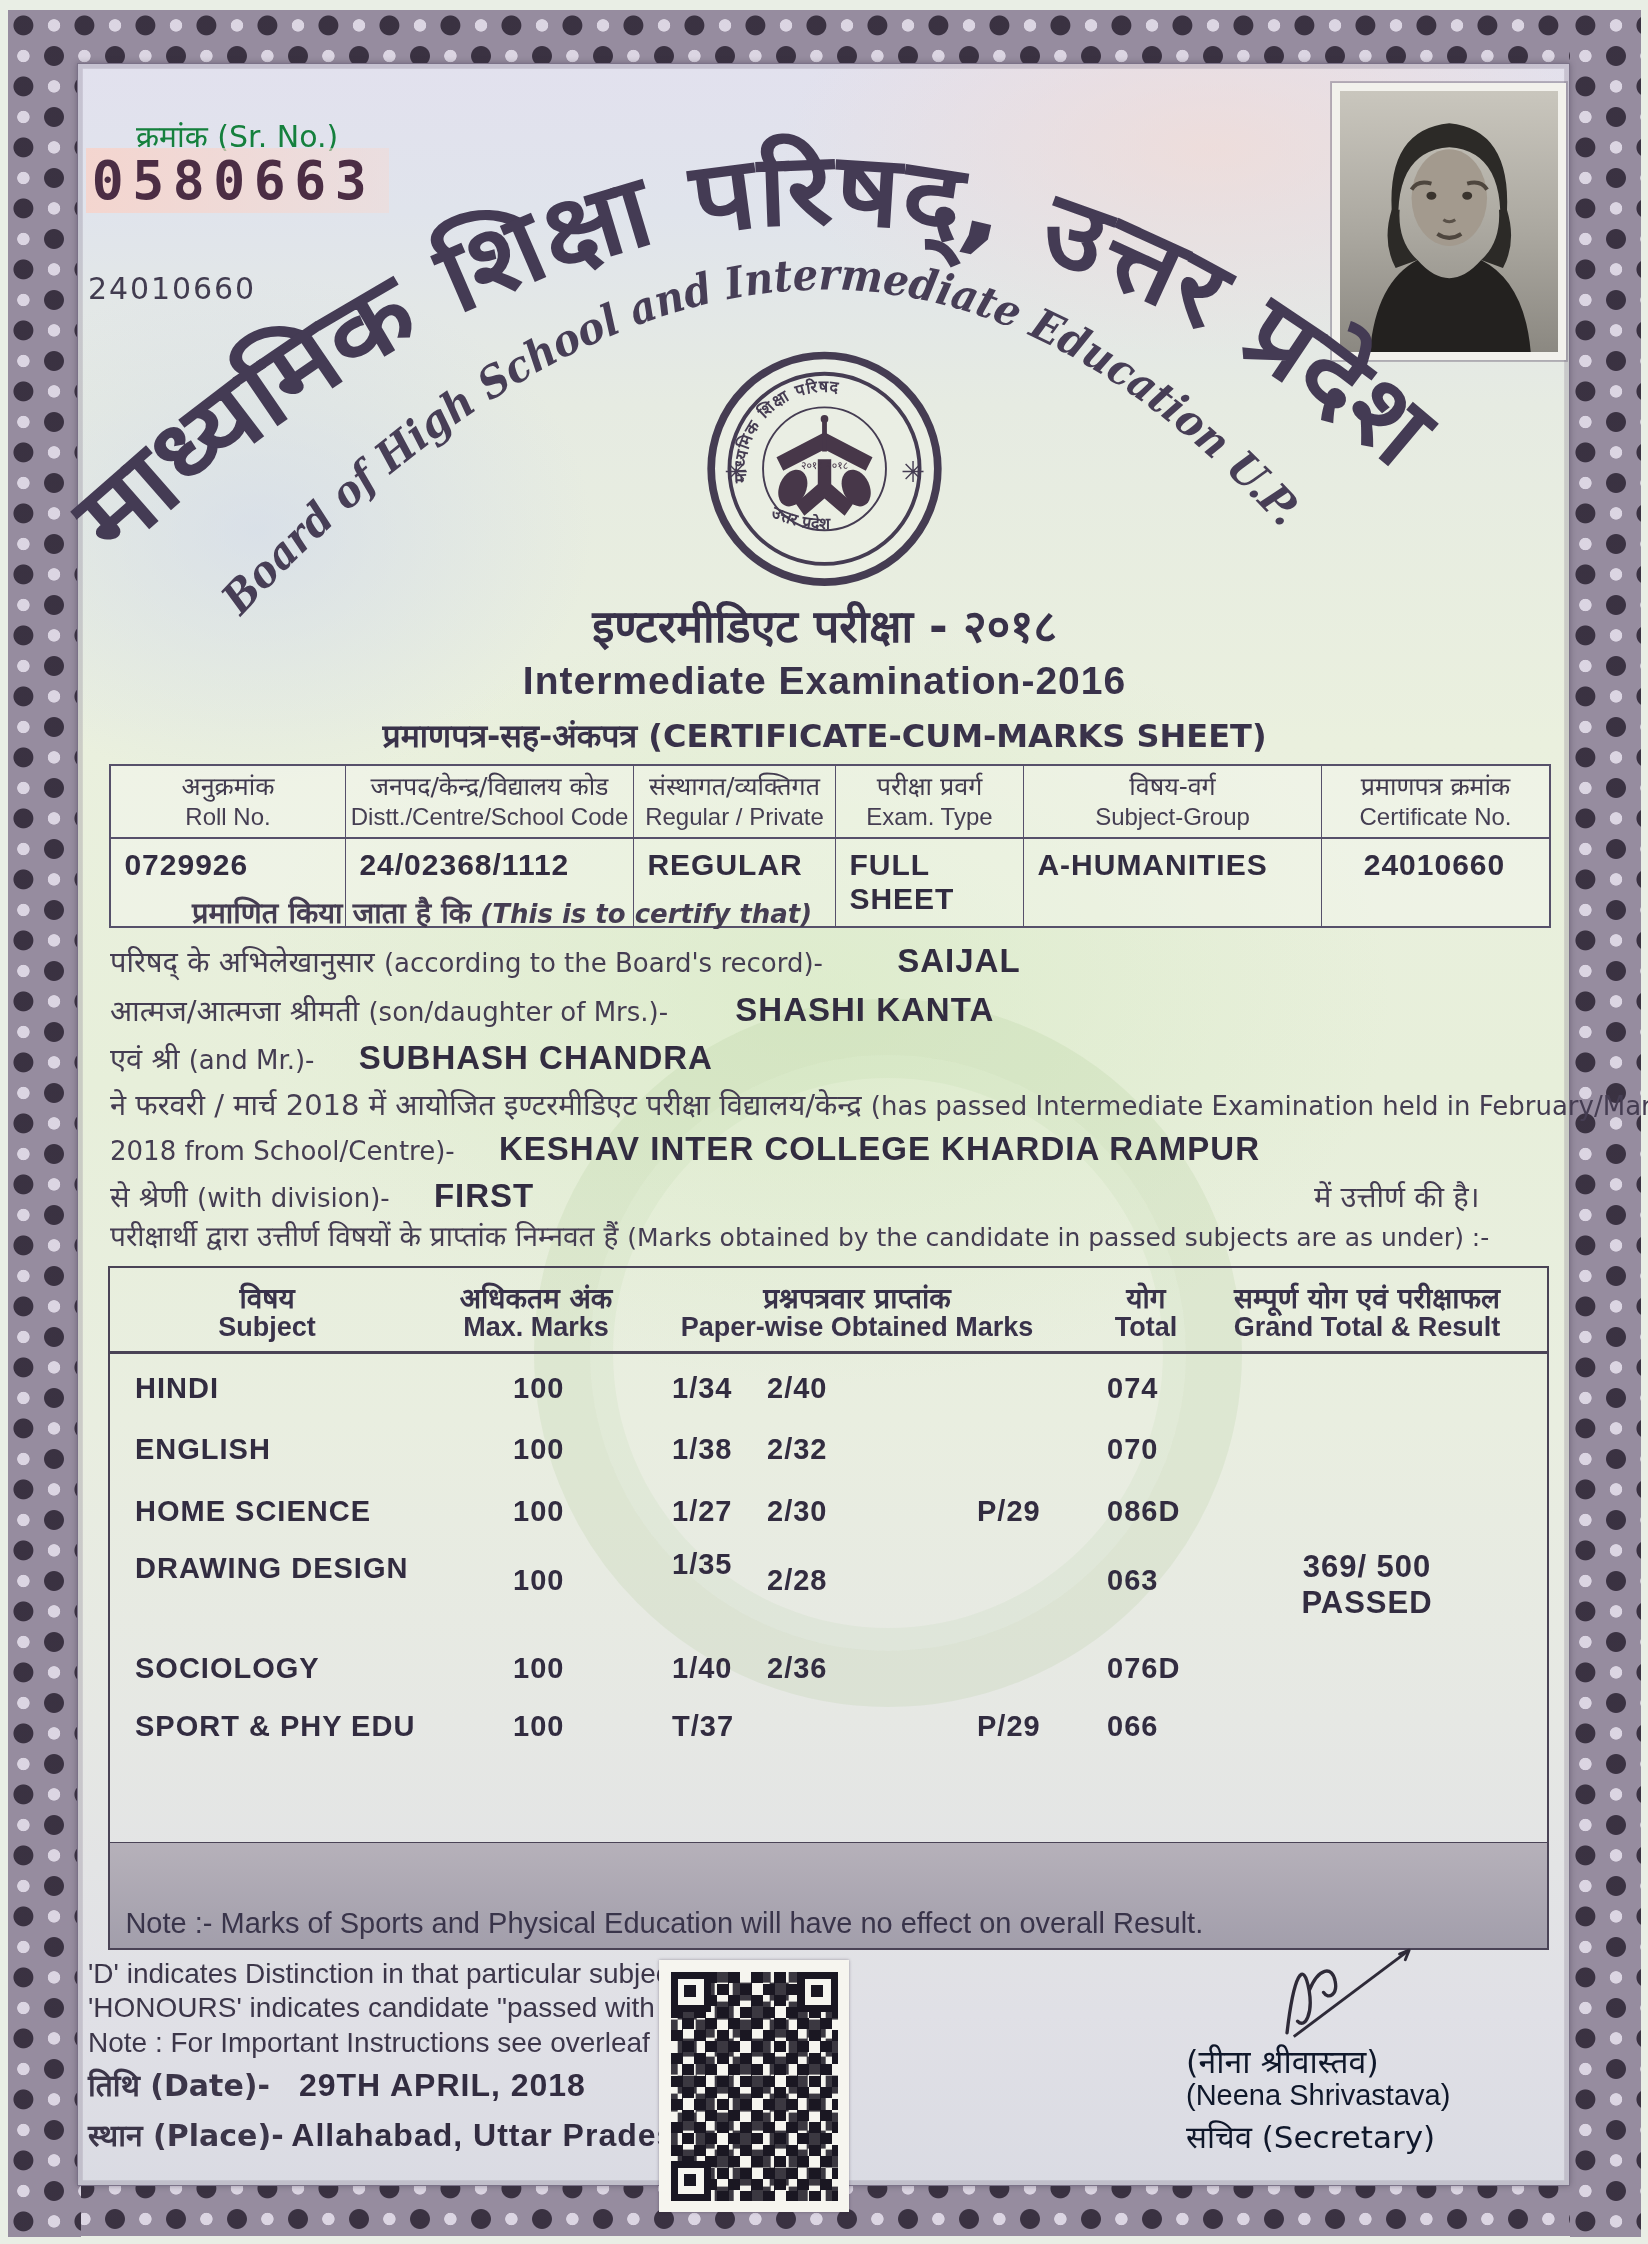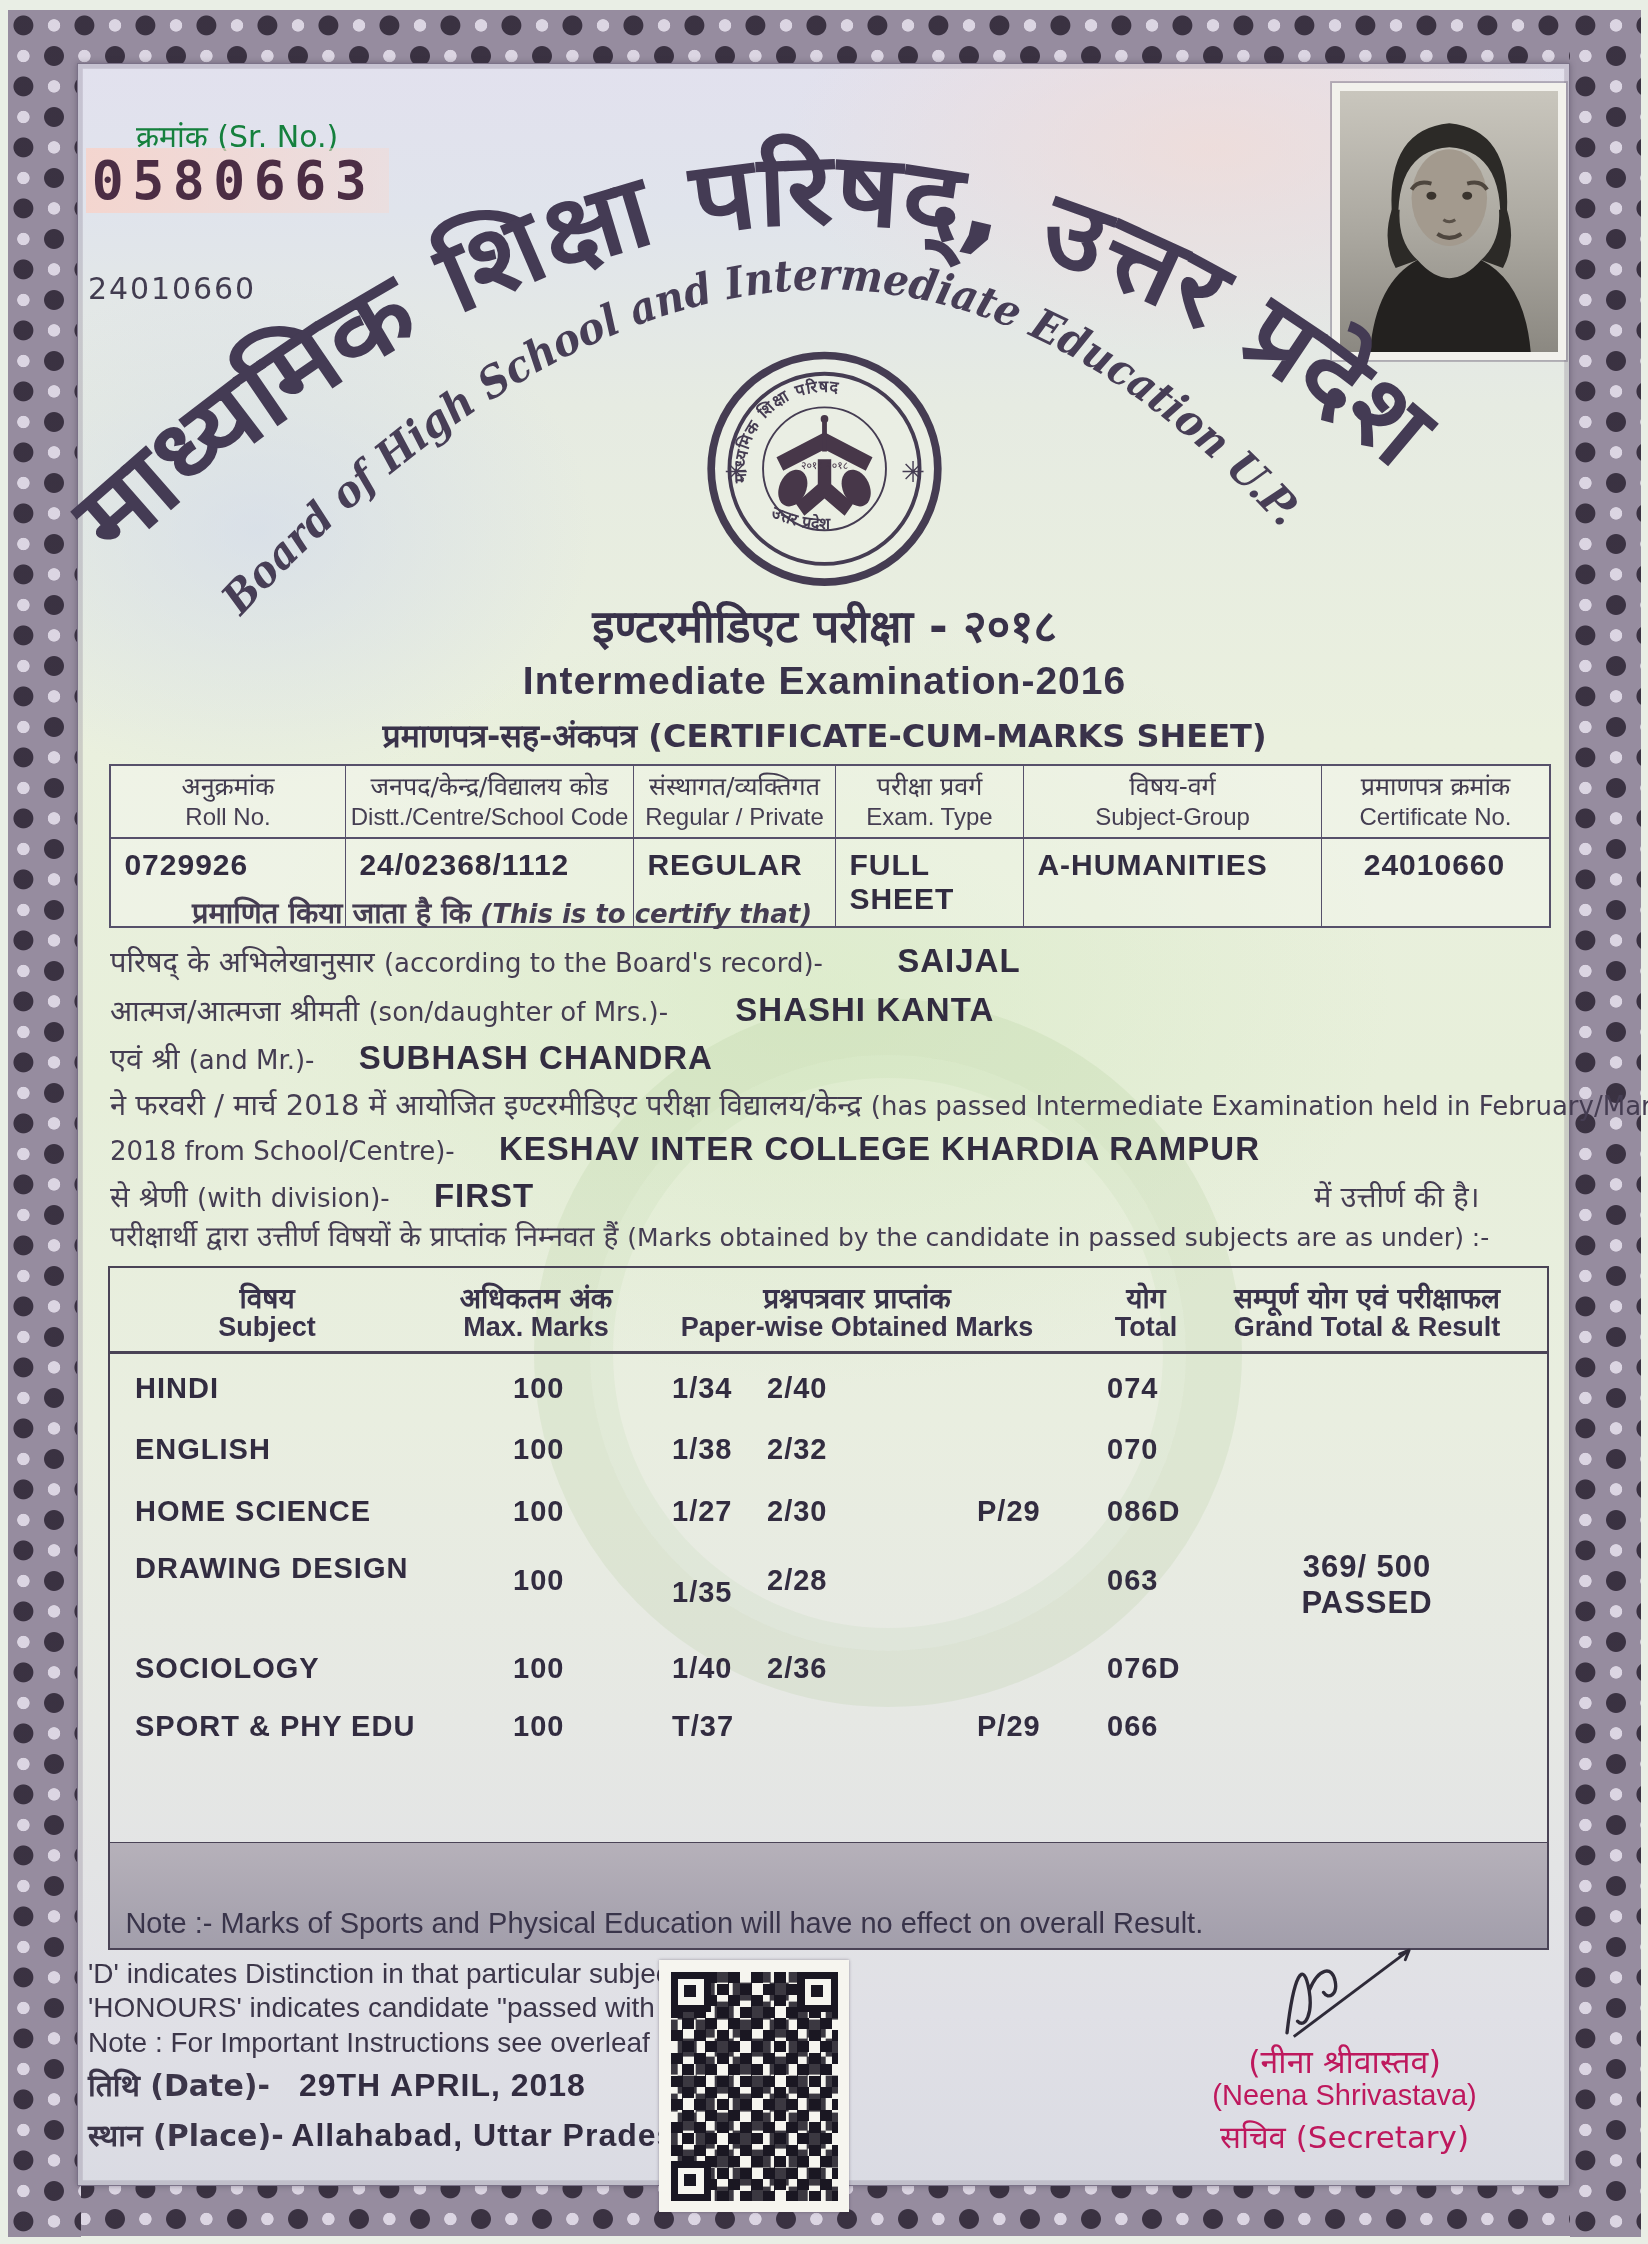--- a/index.html
+++ b/index.html
@@ -79,21 +79,21 @@
     font-family:"Liberation Sans","DejaVu Sans",sans-serif;}
   .place-line .val{margin-left:7.7px;}
   .qr{left:659px;top:1960px;width:190px;height:252px;background:#f6f5ef;z-index:6;box-shadow:0 0 2.9px rgba(40,30,50,.4);}
   .qr-modules{position:absolute;left:11.5px;top:11.5px;right:11.5px;bottom:11.5px;background-color:#f6f5ef;
     background-image:
       repeating-conic-gradient(#1a1722 0% 25%, transparent 0% 50%),
       repeating-conic-gradient(rgba(26,23,34,.85) 0% 25%, transparent 0% 50%);
     background-size:23px 23px,37px 37px;background-position:0 0,6.7px 10.6px;}
   .finder{position:absolute;width:40px;height:40px;border:7.7px solid #1a1722;box-sizing:border-box;background:#f6f5ef;}
   .finder::after{content:"";position:absolute;left:6.7px;top:6.7px;width:11.5px;height:11.5px;background:#1a1722;}
-  .sig-name{left:1186px;width:317px;text-align:center;white-space:nowrap;color:#be185d;}
+  .sig-name{left:1186px;width:317px;white-space:nowrap;color:#0f172a;}
   
   .arcs{left:0;top:29px;width:1649px;height:653px;z-index:5;}
 </style>
 </head>
 <body>
 
 <div class="frame" style="left:7.7px;top:9.6px;width:1633px;height:61px;"></div>
 <div class="frame" style="left:7.7px;top:2173px;width:1633px;height:63px;"></div>
 <div class="frame" style="left:7.7px;top:9.6px;width:73px;height:2227px;"></div>
 <div class="frame" style="left:1570px;top:9.6px;width:71px;height:2227px;"></div>
@@ -269,21 +269,21 @@
     <span style="left:25px;top:227px;text-align:center;">HOME SCIENCE</span>
     <span style="left:403px;top:227px;">100</span>
     <span style="left:562px;top:227px;">1/27</span>
     <span style="left:657px;top:227px;">2/30</span>
     <span style="left:867px;top:227px;">P/29</span>
     <span style="left:997px;top:227px;">086D</span>
   </div>
   <div class="mrow">
     <span style="left:25px;top:284px;">DRAWING DESIGN</span>
     <span style="left:403px;top:296px;">100</span>
-    <span style="left:562px;top:308px;">1/35</span>
+    <span style="left:562px;top:280px;">1/35</span>
     <span style="left:657px;top:296px;">2/28</span>
     <span style="left:997px;top:296px;">063</span>
   </div>
   <div class="mrow">
     <span style="left:25px;top:384px;">SOCIOLOGY</span>
     <span style="left:403px;top:384px;">100</span>
     <span style="left:562px;top:384px;">1/40</span>
     <span style="left:657px;top:384px;">2/36</span>
     <span style="left:997px;top:384px;">076D</span>
   </div>

